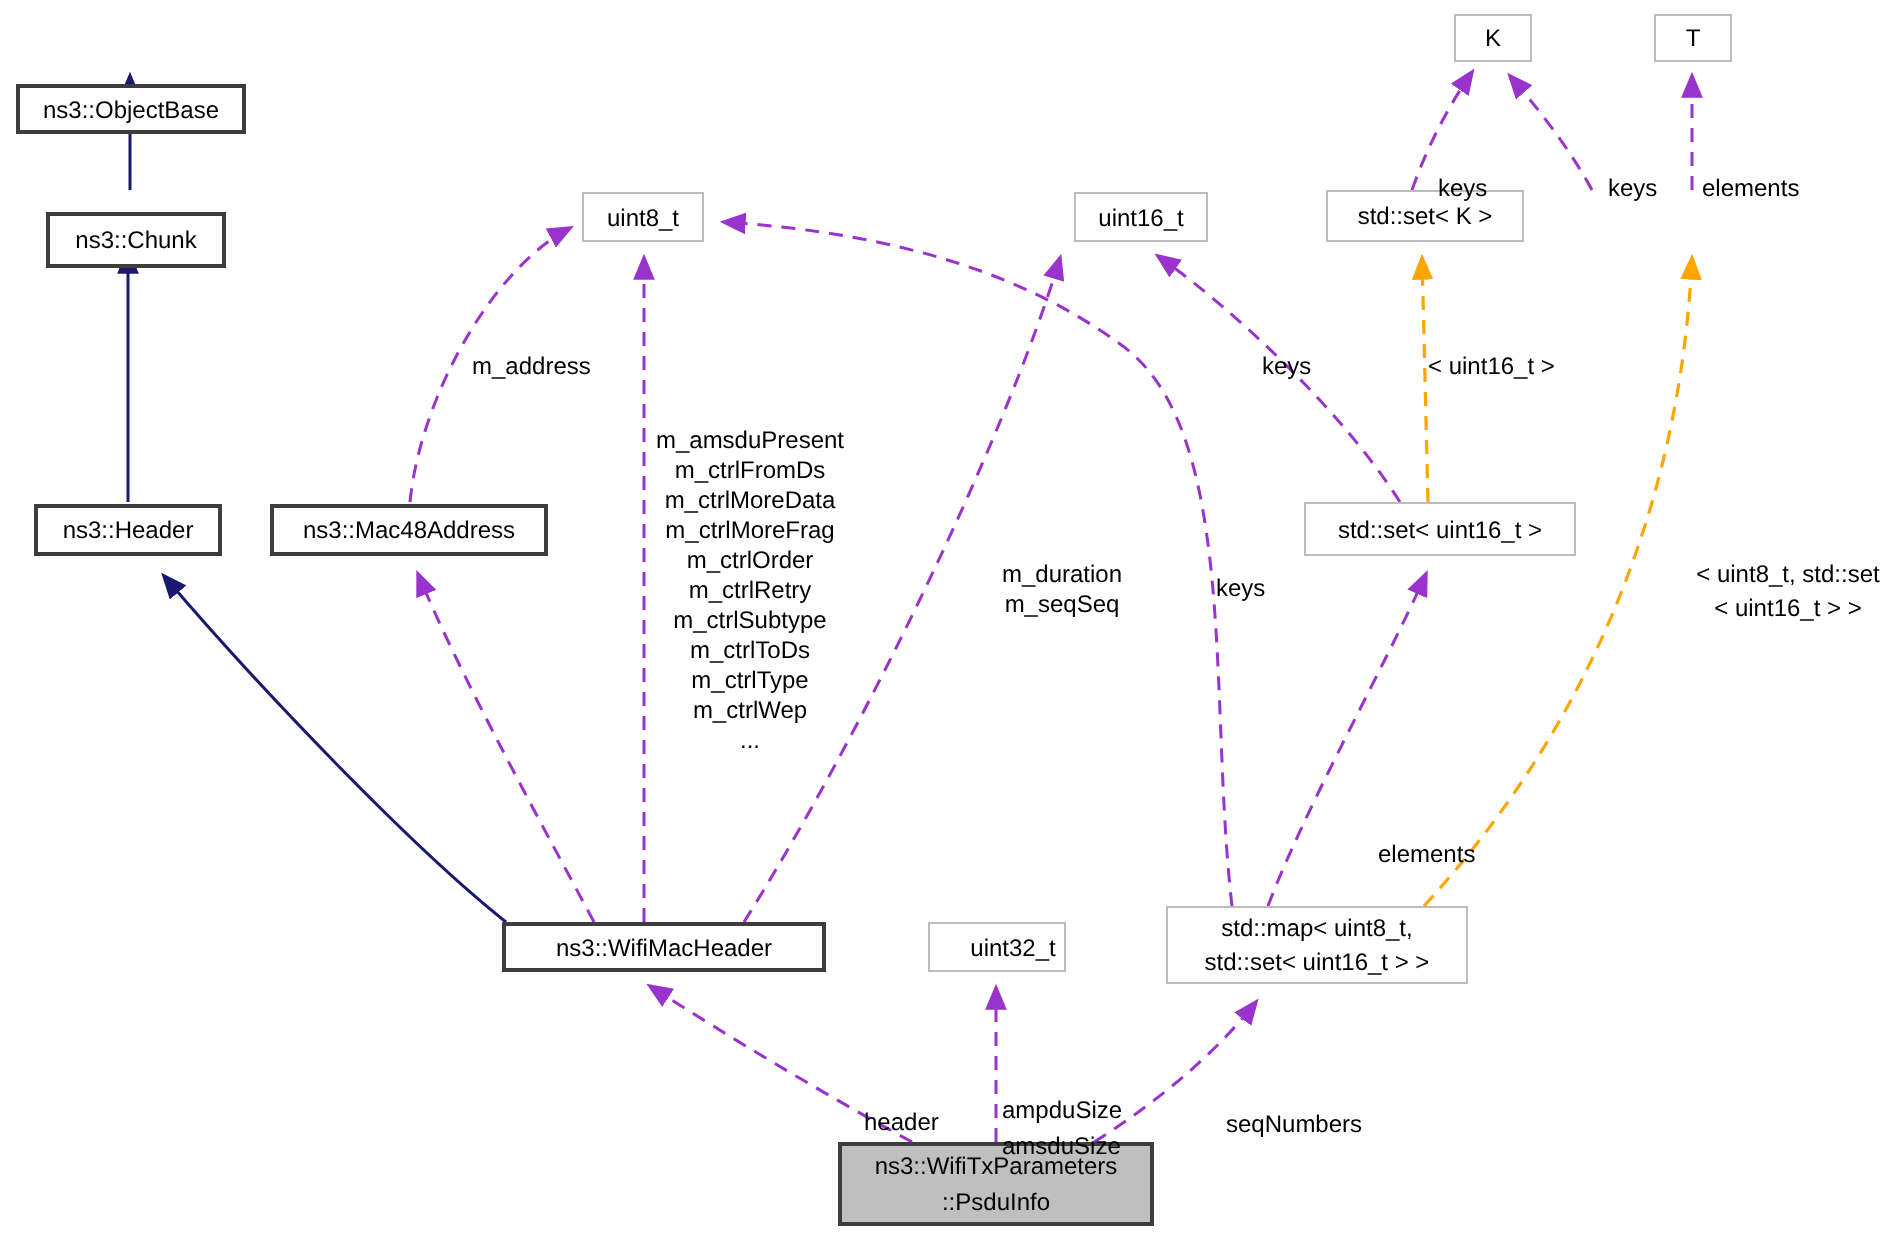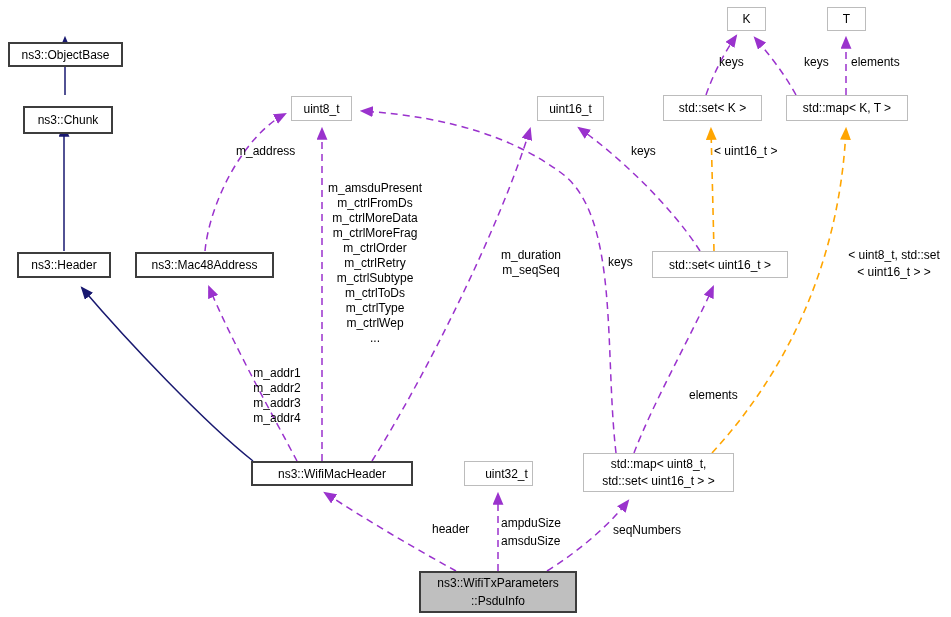--- a/index.html
+++ b/index.html
@@ -12,20 +12,21 @@
     position:absolute;box-sizing:border-box;background:#ffffff;
     display:flex;align-items:center;justify-content:center;text-align:center;
     white-space:pre-line;line-height:16px;z-index:2;
   }
   .node-dark{border:2px solid #3d3d3d;}
   .node-light{border:1px solid #bcbcbc;}
   .node-focus{border:2px solid #3d3d3d;background:#bfbfbf;}
   .elabel{
     position:absolute;white-space:pre-line;line-height:15px;z-index:3;
     background:transparent;
+    margin-top:32px;
   }
   .center{text-align:center;}
 </style>
 </head>
 <body>
 
 <div id="canvas">
 
   <svg id="edges" width="951" height="617" viewBox="0 0 951 617" xmlns="http://www.w3.org/2000/svg">
     <defs>
@@ -64,21 +65,20 @@
 
   <div class="node node-dark" style="left:8px;top:8px;width:115px;height:25px;margin-top:34px;">ns3::ObjectBase</div>
   <div class="node node-dark" style="left:23px;top:95px;width:90px;height:28px;margin-top:11px;">ns3::Chunk</div>
   <div class="node node-dark" style="left:17px;top:252px;width:94px;height:26px;">ns3::Header</div>
   <div class="node node-dark" style="left:135px;top:252px;width:139px;height:26px;">ns3::Mac48Address</div>
   <div class="node node-light" style="left:291px;top:96px;width:61px;height:25px;">uint8_t</div>
   <div class="node node-light" style="left:513px;top:96px;width:67px;height:25px;margin-left:24px;">uint16_t</div>
   <div class="node node-light" style="left:727px;top:7px;width:39px;height:24px;">K</div>
   <div class="node node-light" style="left:827px;top:7px;width:39px;height:24px;">T</div>
   <div class="node node-light" style="left:663px;top:95px;width:99px;height:26px;">std::set&lt; K &gt;</div>
-  <div class="node node-light" style="left:786px;top:95px;width:122px;height:26px;">std::map&lt; K, T &gt;</div>
   <div class="node node-light" style="left:652px;top:251px;width:136px;height:27px;">std::set&lt; uint16_t &gt;</div>
   <div class="node node-dark" style="left:251px;top:461px;width:162px;height:25px;">ns3::WifiMacHeader</div>
   <div class="node node-light" style="left:464px;top:461px;width:69px;height:25px;padding-left:16px;">uint32_t</div>
   <div class="node node-light" style="left:583px;top:453px;width:151px;height:39px;line-height:17px;">std::map&lt; uint8_t,
  std::set&lt; uint16_t &gt; &gt;</div>
   <div class="node node-focus" style="left:419px;top:571px;width:158px;height:42px;line-height:18px;">ns3::WifiTxParameters
 ::PsduInfo</div>
 
   <div class="elabel" style="left:236px;top:144px;">m_address</div>
   <div class="elabel center" style="left:316px;top:181px;width:118px;">m_amsduPresent
@@ -96,22 +96,18 @@
 m_seqSeq</div>
   <div class="elabel" style="left:631px;top:144px;">keys</div>
   <div class="elabel" style="left:608px;top:255px;">keys</div>
   <div class="elabel" style="left:719px;top:55px;">keys</div>
   <div class="elabel" style="left:804px;top:55px;">keys</div>
   <div class="elabel" style="left:851px;top:55px;">elements</div>
   <div class="elabel" style="left:714px;top:144px;">&lt; uint16_t &gt;</div>
   <div class="elabel center" style="left:838px;top:247px;width:112px;line-height:17px;">&lt; uint8_t, std::set
 &lt; uint16_t &gt; &gt;</div>
   <div class="elabel" style="left:689px;top:388px;">elements</div>
-  <div class="elabel center" style="left:246px;top:366px;width:62px;">m_addr1
-m_addr2
-m_addr3
-m_addr4</div>
   <div class="elabel" style="left:432px;top:522px;">header</div>
   <div class="elabel" style="left:501px;top:514px;line-height:18px;">ampduSize
 amsduSize</div>
   <div class="elabel" style="left:613px;top:523px;">seqNumbers</div>
 
 </div>
 
 </body></html>

